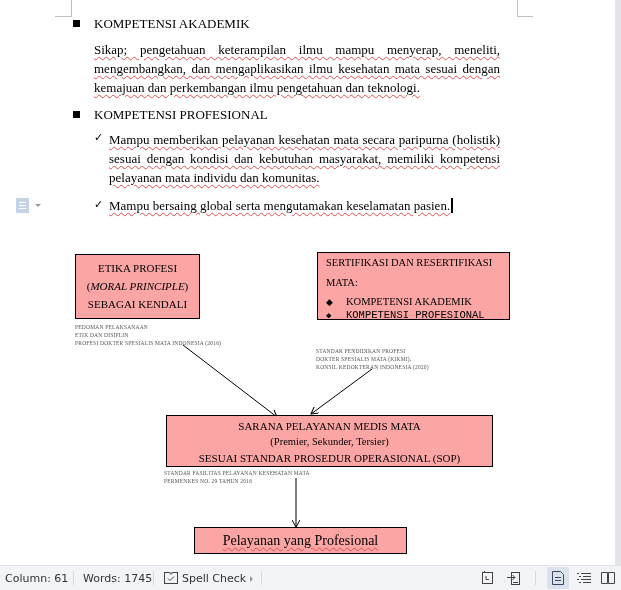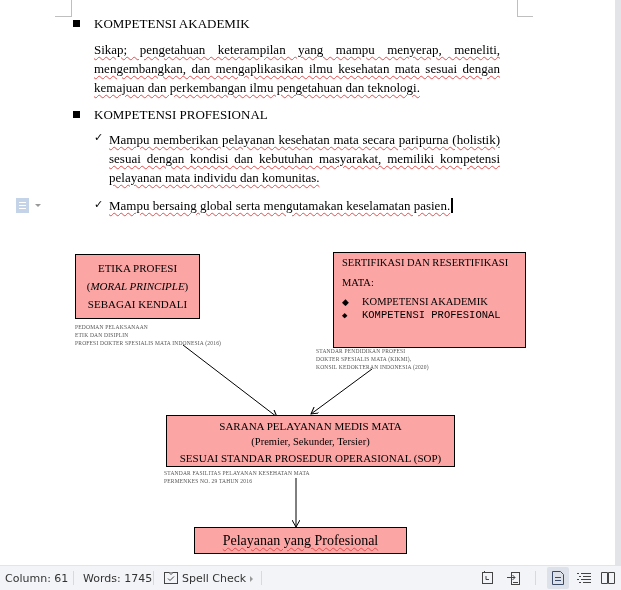--- a/index.html
+++ b/index.html
@@ -39,21 +39,21 @@
 <body>
 
 <div class="doc-area">
   <div class="corner tl"></div>
   <div class="corner tr"></div>
 
   <div class="sq-bullet" style="left:73px; top:20px;"></div>
   <div class="heading" style="left:94px; top:16px;">KOMPETENSI AKADEMIK</div>
 
   <div class="para" style="left:94px; top:40px; width:406px;">
-    <div style="text-align:justify; text-align-last:justify;" class="sq">Sikap; pengetahuan keterampilan yang mampu menyerap, meneliti,</div>
+    <div style="text-align:justify; text-align-last:justify;" class="sq">Sikap; pengetahuan keterampilan ilmu mampu menyerap, meneliti,</div>
     <div style="text-align:justify; text-align-last:justify;" class="sq">mengembangkan, dan mengaplikasikan ilmu kesehatan mata sesuai dengan</div>
     <div class="sq">kemajuan dan perkembangan ilmu pengetahuan dan teknologi.</div>
   </div>
 
   <div class="sq-bullet" style="left:73px; top:111px;"></div>
   <div class="heading" style="left:94px; top:107px;">KOMPETENSI PROFESIONAL</div>
 
   <div class="check" style="left:94px; top:131px;">✓</div>
   <div class="para" style="left:109px; top:130px; width:391px;">
     <div style="text-align-last:justify;" class="sq">Mampu memberikan pelayanan kesehatan mata secara paripurna (holistik)</div>
@@ -85,34 +85,34 @@
     <p><span>(</span><i>MORAL PRINCIPLE</i><span>)</span></p>
     <p>SEBAGAI KENDALI</p>
   </div>
 
   <div class="small-note" style="left:75px; top:323px;">
     <div>PEDOMAN PELAKSANAAN</div>
     <div>ETIK DAN DISIPLIN</div>
     <div>PROFESI DOKTER SPESIALIS MATA INDONESIA (2016)</div>
   </div>
 
-  <div class="box" style="left:333px; top:252px; width:193px; height:96px; text-align:left; padding:4px 8px 0 8px; font-size:10.5px;">
+  <div class="box" style="left:317px; top:252px; width:193px; height:68px; text-align:left; padding:4px 8px 0 8px; font-size:10.5px;">
     <p style="margin-bottom:8px;">SERTIFIKASI DAN RESERTIFIKASI</p>
     <p style="line-height:14px; margin-bottom:5px;">MATA:</p>
     <p style="line-height:13px;"><span style="display:inline-block; width:20px; font-size:9px;">◆</span><span>KOMPETENSI AKADEMIK</span></p>
     <p style="line-height:13px;font-family:Liberation Mono, monospace;"><span style="display:inline-block; width:20px; font-size:9px;">◆</span><span>KOMPETENSI PROFESIONAL</span></p>
   </div>
 
   <div class="small-note" style="left:316px; top:347px;">
     <div>STANDAR PENDIDIKAN PROFESI</div>
     <div>DOKTER SPESIALIS MATA (KIKMI),</div>
     <div>KONSIL KEDOKTERAN INDONESIA (2020)</div>
   </div>
 
-  <div class="box" style="left:166px; top:415px; width:289px; height:52px; padding-top:2px; line-height:16px;">
+  <div class="box" style="left:166px; top:415px; width:327px; height:52px; padding-top:2px; line-height:16px;">
     <p>SARANA PELAYANAN MEDIS MATA</p>
     <p style="font-size:10.5px;"><span>(Premier, Sekunder, Tersier)</span></p>
     <p>SESUAI STANDAR PROSEDUR OPERASIONAL (SOP)</p>
   </div>
 
   <div class="small-note" style="left:164px; top:469px;">
     <div>STANDAR FASILITAS PELAYANAN KESEHATAN MATA</div>
     <div>PERMENKES NO. 29 TAHUN 2016</div>
   </div>
 

